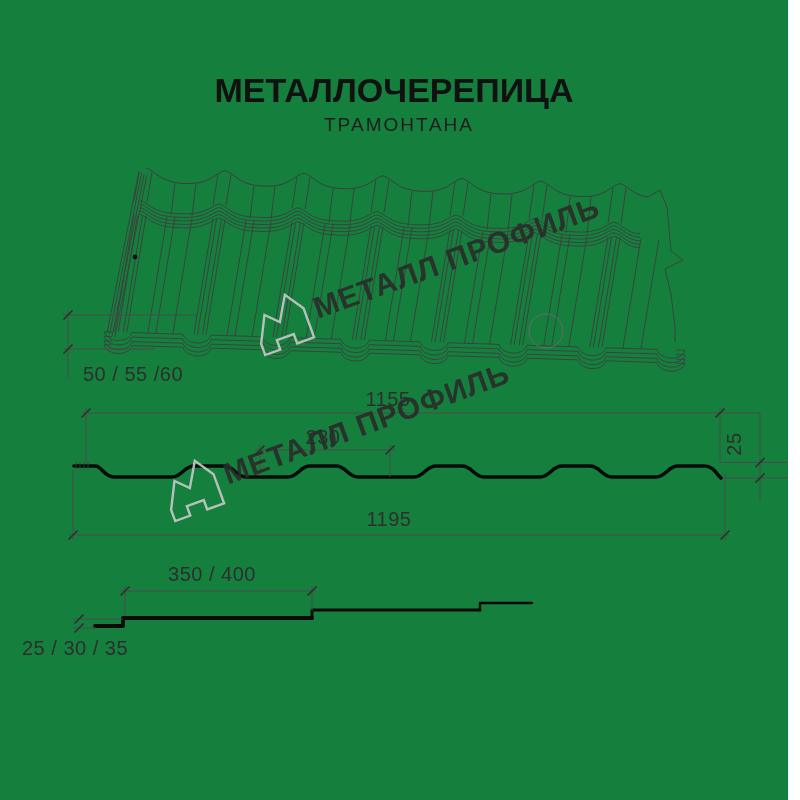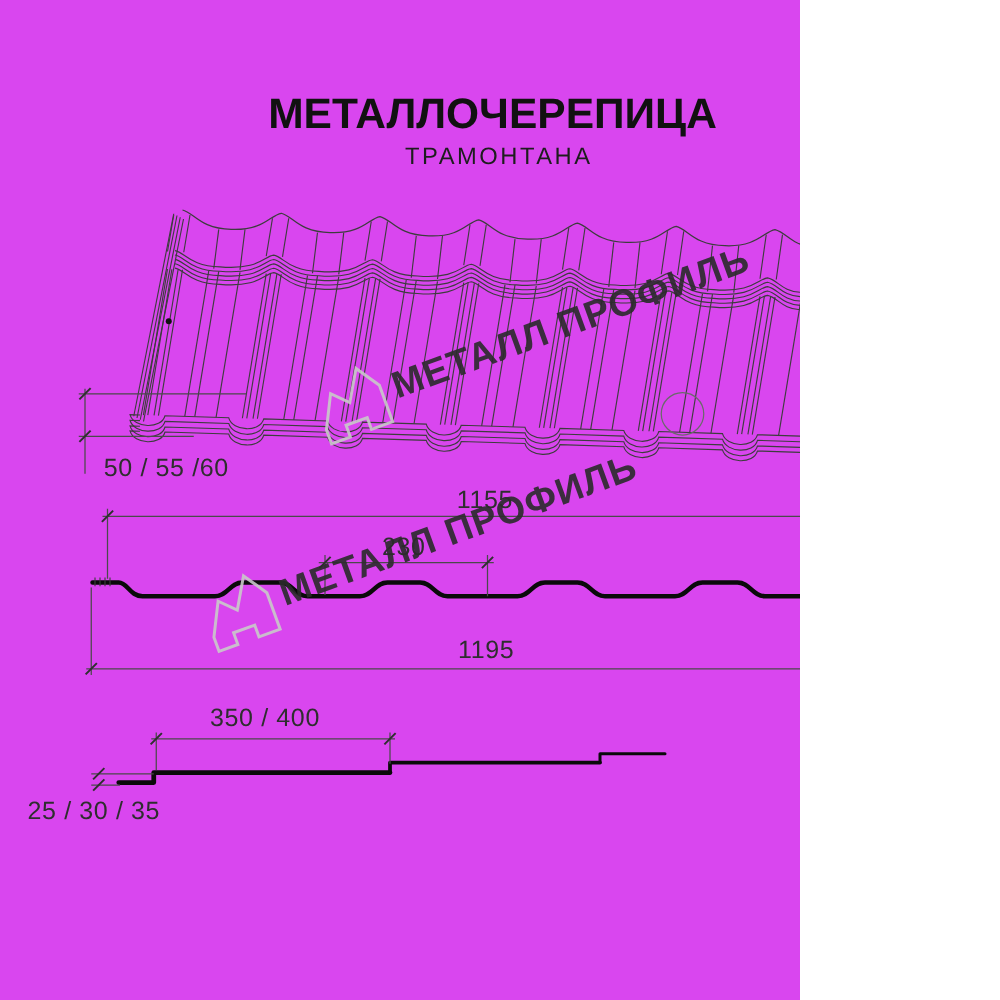--- a/index.html
+++ b/index.html
@@ -1,16 +1,16 @@
 <!DOCTYPE html>
 <html><head>
 <meta charset="utf-8">
 <style>
   html,body{margin:0;padding:0;background:#fff;}
-  #page{position:relative;width:640px;height:800px;background:#d946ef;overflow:hidden;
+  #page{position:relative;width:788px;height:800px;background:#15803d;overflow:hidden;
         font-family:"Liberation Sans","DejaVu Sans",sans-serif;}
   svg{position:absolute;left:0;top:0;}
   text{font-family:"Liberation Sans","DejaVu Sans",sans-serif;fill:#2b2b2b;}
   .title-text{font-size:34px;font-weight:bold;fill:#111;letter-spacing:0px;}
   .subtitle-text{font-size:19px;font-weight:normal;fill:#1d1d1d;letter-spacing:2px;}
   .dim-text{font-size:20px;fill:#2e2e2e;letter-spacing:0.5px;}
   .wm-text{font-size:30px;font-weight:bold;letter-spacing:1px;}
   .thin{stroke:#3d3d3d;stroke-width:0.9;fill:none;}
   .dimline{stroke:#4a4a4a;stroke-width:1;fill:none;}
   .tick{stroke:#2f2f2f;stroke-width:1.6;fill:none;}

